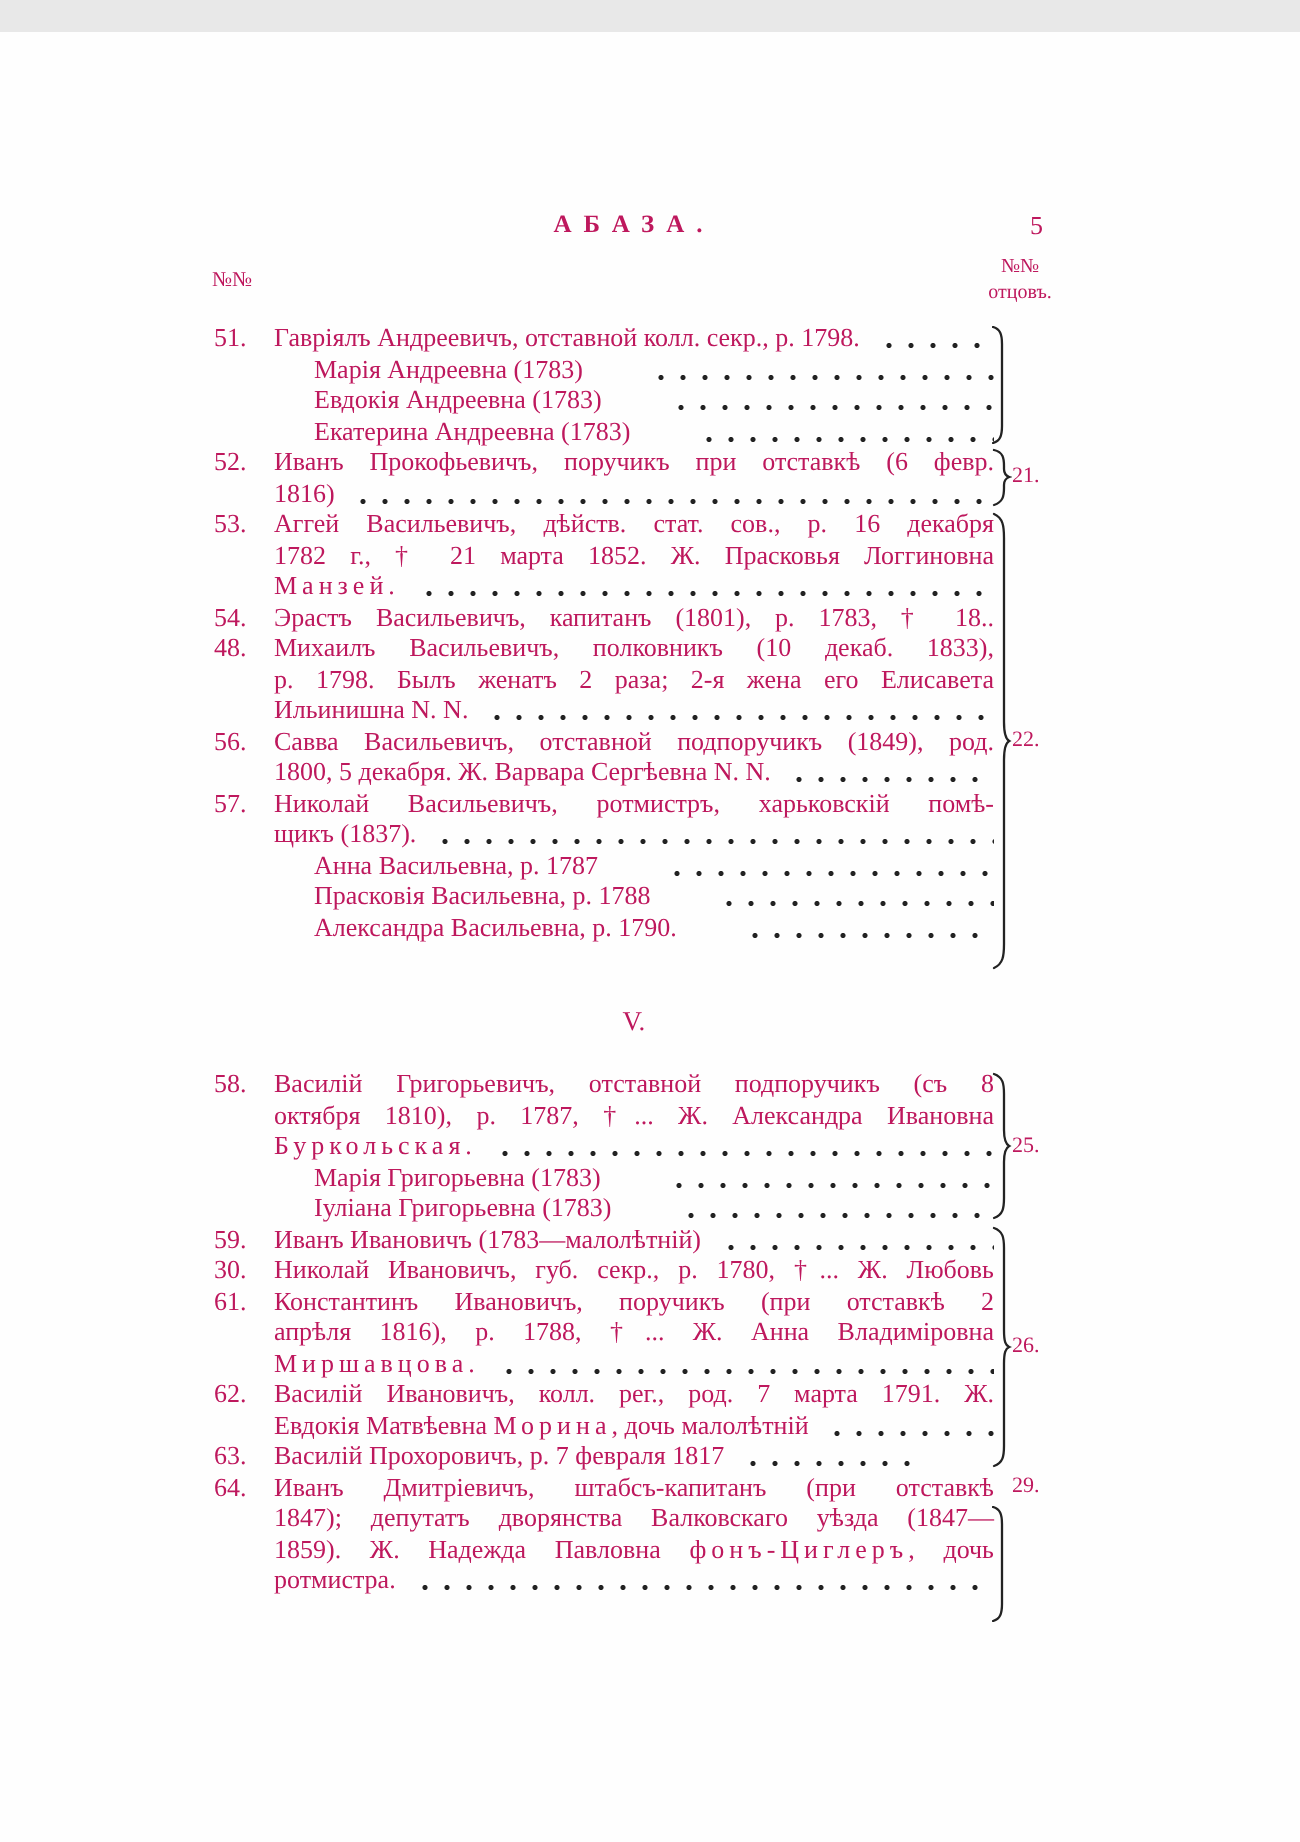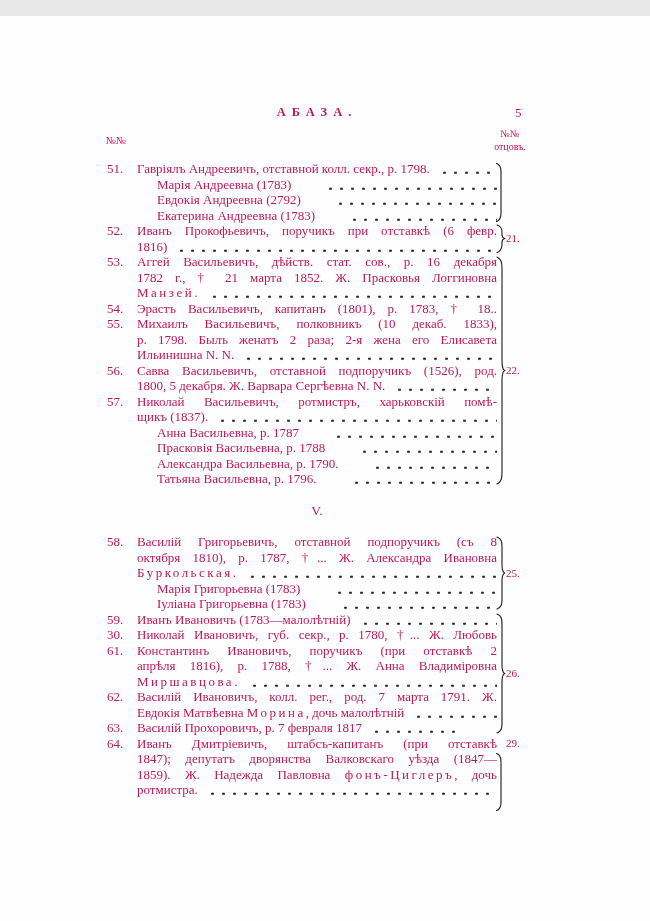--- a/index.html
+++ b/index.html
@@ -80,21 +80,21 @@
     <div class="ln lead">
         <span class="num">51.</span>
         <span class="t"><span>Гавріялъ Андреевичъ, отставной колл. секр., р. 1798.</span></span>
         <span class="leader"></span>
       </div>
     <div class="ln lead d">
         <span class="t"><span>Марія Андреевна (1783)</span></span>
         <span class="leader"></span>
       </div>
     <div class="ln lead d">
-        <span class="t"><span>Евдокія Андреевна (2792)</span></span>
+        <span class="t"><span>Евдокія Андреевна (1783)</span></span>
         <span class="leader"></span>
       </div>
     <div class="ln lead d">
         <span class="t"><span>Екатерина Андреевна (1783)</span></span>
         <span class="leader"></span>
       </div>
     <div class="ln full">
         <span class="num">52.</span>
         <span class="t"><span>Иванъ Прокофьевичъ, поручикъ при отставкѣ (6 февр.</span></span>
       </div>
@@ -111,33 +111,33 @@
       </div>
     <div class="ln lead">
         <span class="t"><span class="sp">Манзей.</span></span>
         <span class="leader"></span>
       </div>
     <div class="ln full">
         <span class="num">54.</span>
         <span class="t"><span>Эрастъ Васильевичъ, капитанъ (1801), р. 1783, † 18..</span></span>
       </div>
     <div class="ln full">
-        <span class="num">55.</span>
+        <span class="num">48.</span>
         <span class="t"><span>Михаилъ Васильевичъ, полковникъ (10 декаб. 1833),</span></span>
       </div>
     <div class="ln full">
         <span class="t"><span>р. 1798. Былъ женатъ 2 раза; 2-я жена его Елисавета</span></span>
       </div>
     <div class="ln lead">
         <span class="t"><span>Ильинишна N. N.</span></span>
         <span class="leader"></span>
       </div>
     <div class="ln full">
         <span class="num">56.</span>
-        <span class="t"><span>Савва Васильевичъ, отставной подпоручикъ (1526), род.</span></span>
+        <span class="t"><span>Савва Васильевичъ, отставной подпоручикъ (1849), род.</span></span>
       </div>
     <div class="ln lead">
         <span class="t"><span>1800, 5 декабря. Ж. Варвара Сергѣевна N. N.</span></span>
         <span class="leader"></span>
       </div>
     <div class="ln full">
         <span class="num">57.</span>
         <span class="t"><span>Николай Васильевичъ, ротмистръ, харьковскій помѣ-</span></span>
       </div>
     <div class="ln lead">
@@ -147,24 +147,20 @@
     <div class="ln lead d">
         <span class="t"><span>Анна Васильевна, р. 1787</span></span>
         <span class="leader"></span>
       </div>
     <div class="ln lead d">
         <span class="t"><span>Прасковія Васильевна, р. 1788</span></span>
         <span class="leader"></span>
       </div>
     <div class="ln lead d">
         <span class="t"><span>Александра Васильевна, р. 1790.</span></span>
-        <span class="leader"></span>
-      </div>
-    <div class="ln lead d">
-        <span class="t"><span>Татьяна Васильевна, р. 1796.</span></span>
         <span class="leader"></span>
       </div>
   </div>
 
   <div class="sec-heading">V.</div>
 
   <div class="sec sec2">
     <div class="ln full">
         <span class="num">58.</span>
         <span class="t"><span>Василій Григорьевичъ, отставной подпоручикъ (съ 8</span></span>

